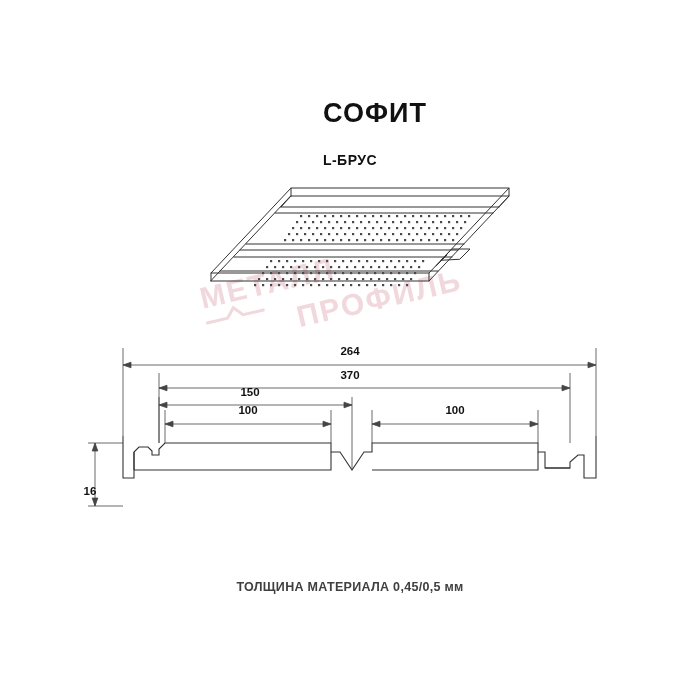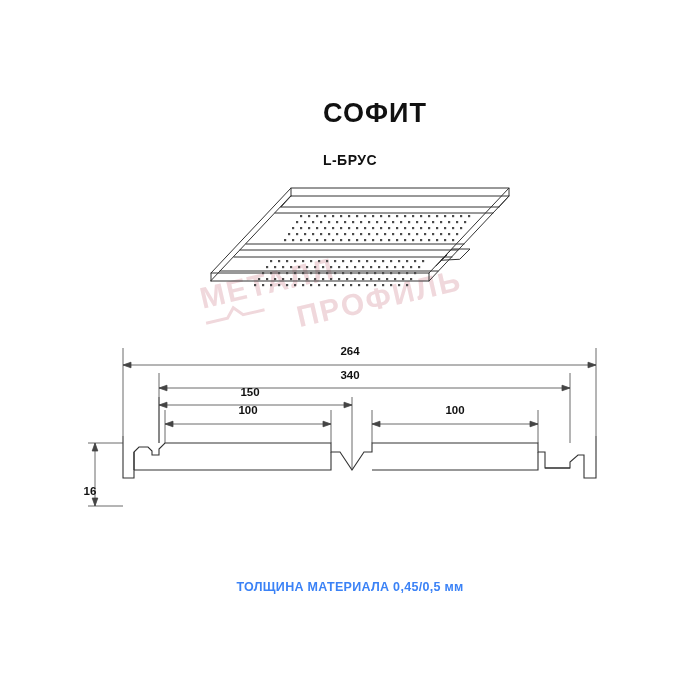--- a/index.html
+++ b/index.html
@@ -45,21 +45,21 @@
   }
   .footnote {
     position: absolute;
     top: 580px;
     left: 0;
     width: 700px;
     text-align: center;
     font-size: 12.5px;
     font-weight: bold;
     letter-spacing: 0.3px;
-    color: #3b82f6;
+    color: #404040;
   }
   .svg-layer {
     position: absolute;
     top: 0;
     left: 0;
   }
   .watermark {
     position: absolute;
     top: 215px;
     left: 178px;
@@ -405,21 +405,21 @@
 
       <line x1="95" y1="443" x2="95" y2="506"></line>
       <polygon points="95,443 92.2,451 97.8,451"></polygon>
       <polygon points="95,506 92.2,498 97.8,498"></polygon>
       <line x1="88" y1="443" x2="123" y2="443"></line>
       <line x1="88" y1="506" x2="123" y2="506"></line>
     </g>
   </svg>
 
   <div class="dim-label" style="left:330px; top:345px; width:40px;">264</div>
-  <div class="dim-label" style="left:330px; top:369px; width:40px;">340</div>
+  <div class="dim-label" style="left:330px; top:369px; width:40px;">370</div>
   <div class="dim-label" style="left:230px; top:386px; width:40px;">150</div>
   <div class="dim-label" style="left:228px; top:404px; width:40px;">100</div>
   <div class="dim-label" style="left:435px; top:404px; width:40px;">100</div>
   <div class="dim-label" style="left:78px; top:485px; width:24px;">16</div>
 
   <div class="footnote">ТОЛЩИНА МАТЕРИАЛА 0,45/0,5 мм</div>
 
 </div>
 
 </body></html>

